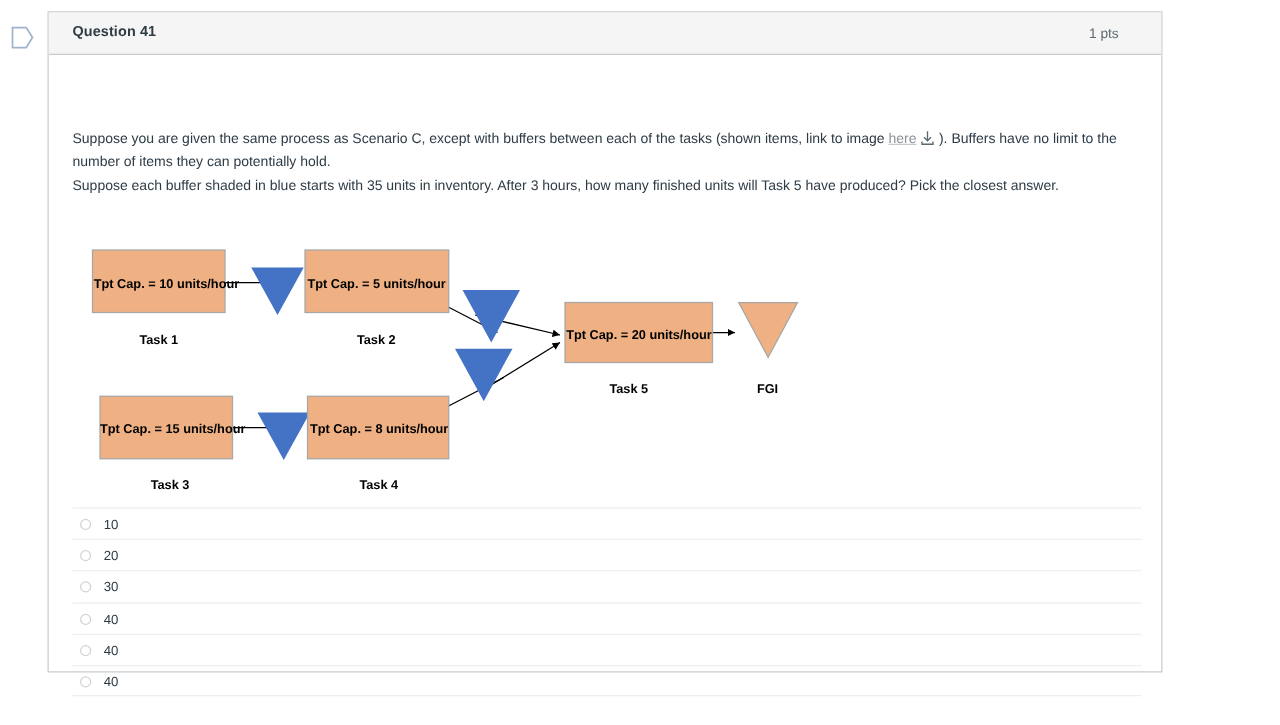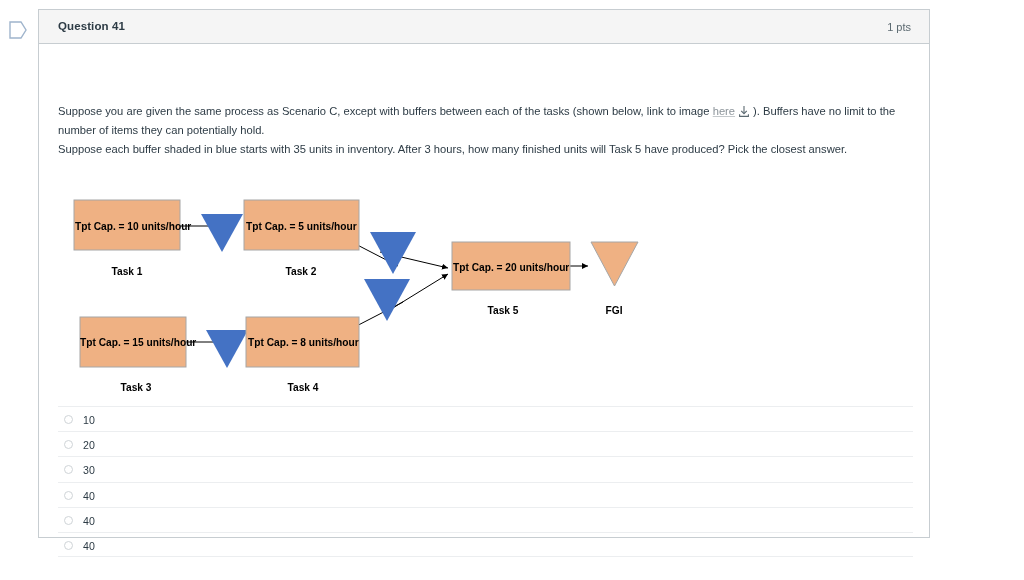--- a/index.html
+++ b/index.html
@@ -51,21 +51,21 @@
     position: absolute;
     left: 19px;
     top: 10px;
     font-size: 11.5px;
     font-weight: bold;
     color: #2d3b45;
     letter-spacing: 0.1px;
   }
   .question-header .q-pts {
     position: absolute;
-    right: 18px;
+    right: 34px;
     top: 11px;
     font-size: 11px;
     color: #5b6970;
   }
 
   .question-body {
     position: relative;
     padding: 0;
   }
 
@@ -152,21 +152,21 @@
   <div class="question-card">
 
     <div class="question-header">
       <div class="q-title">Question 41</div>
       <div class="q-pts">1 pts</div>
     </div>
 
     <div class="question-body">
 
       <div class="q-text p1">
-        <span>Suppose you are given the same process as Scenario C, except </span><span class="emph">with</span><span> buffers between each of the tasks (shown below, link to image </span><a class="link" href="#">here</a><span class="dl-icon">
+        <span>Suppose you are given the same process as Scenario C, except </span><span class="emph">with</span><span> buffers between each of the tasks (shown items, link to image </span><a class="link" href="#">here</a><span class="dl-icon">
           <svg width="12" height="13" viewBox="0 0 12 13">
             <line x1="6" y1="1" x2="6" y2="8.2" stroke="#5b6970" stroke-width="1.1"></line>
             <path d="M3.2 5.8 L6 8.6 L8.8 5.8" fill="none" stroke="#5b6970" stroke-width="1.1"></path>
             <path d="M1.6 9.2 L1.6 11.4 L10.4 11.4 L10.4 9.2" fill="none" stroke="#5b6970" stroke-width="1.1"></path>
           </svg>
         </span><span>). Buffers have no limit to the number of items they can potentially hold.</span>
       </div>
 
       <div class="q-text p2">Suppose each buffer shaded in blue starts with 35 units in inventory. After 3 hours, how many finished units will Task 5 have produced? Pick the closest answer.</div>
 

